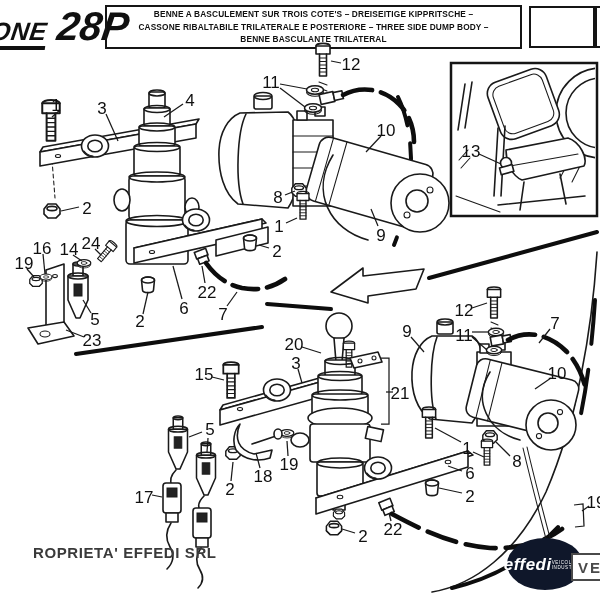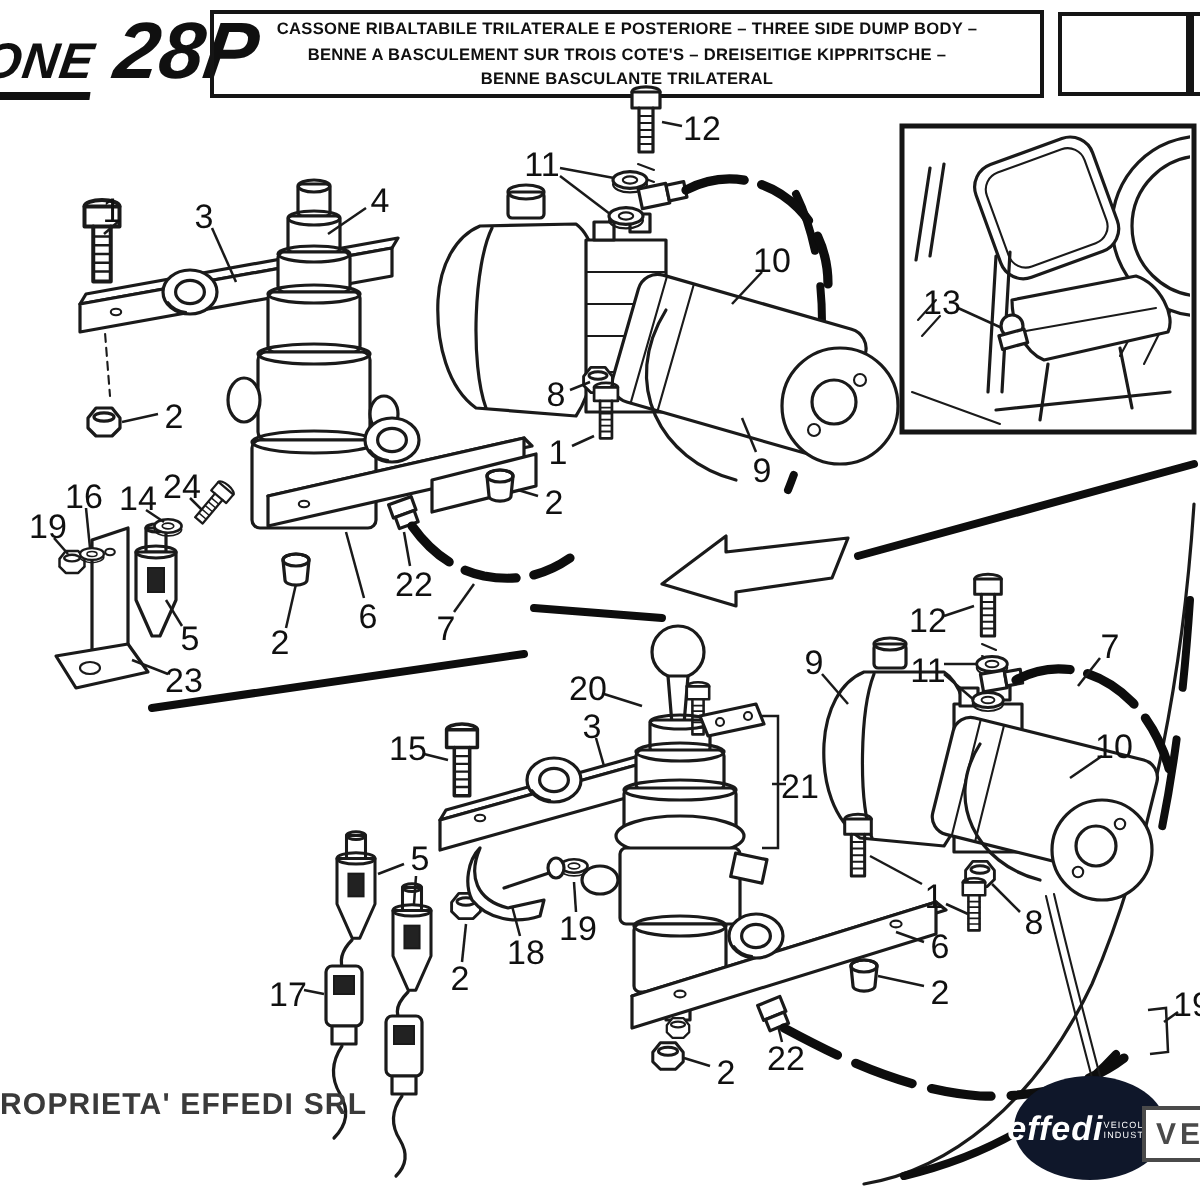--- a/index.html
+++ b/index.html
@@ -12,21 +12,21 @@
         border-bottom:4px solid #101010;padding-bottom:1px;}
   .logo .model{font-size:40px;font-weight:900;font-style:italic;letter-spacing:0px;margin-left:10px;}
   
   .titlebox{position:absolute;left:105px;top:5px;width:413px;height:40px;border:2px solid #151515;
         display:flex;flex-direction:column;justify-content:center;text-align:center;
         font-size:8.3px;font-weight:700;color:#101010;line-height:12.5px;letter-spacing:.15px;}
   .hdr-box2{position:absolute;left:529px;top:6px;width:62px;height:38px;border:2px solid #151515;background:#fff;}
   .hdr-box3{position:absolute;left:595px;top:6px;width:24px;height:38px;border:2px solid #151515;background:#fff;}
   
   .owner{position:absolute;left:0px;top:544px;font-size:15px;font-weight:700;color:#3a3a3a;
-        letter-spacing:.6px;white-space:nowrap;}
+        letter-spacing:.6px;white-space:nowrap;padding-left:33px;}
   
   .badge{position:absolute;left:507px;top:538px;width:76px;height:52px;background:#0f172a;
         border-radius:50%;display:flex;align-items:center;justify-content:center;flex-direction:row;}
   .badge .brand{color:#fff;font-weight:900;font-style:italic;font-size:17px;letter-spacing:.5px;line-height:15px;}
   .badge .tag{color:#fff;font-size:4.5px;letter-spacing:.6px;margin-top:2px;}
   .veibox{position:absolute;left:571px;top:553px;width:44px;height:24px;border:2.5px solid #4a4a4a;
         display:flex;align-items:center;padding-left:5px;color:#4a4a4a;font-weight:900;
         font-size:15px;letter-spacing:2px;background:#fff;}
   svg{position:absolute;left:0;top:0;}
   .o{fill:#fff;stroke:#1a1a1a;stroke-width:1.6;stroke-linejoin:round;}
@@ -41,22 +41,22 @@
 </head>
 <body>
 
 <div class="page">
 
   <div class="logo">
     <span class="frag">ONE</span><span class="model">28P</span>
   </div>
 
   <div class="titlebox">
+    <div>BENNE A BASCULEMENT  SUR TROIS COTE'S – DREISEITIGE KIPPRITSCHE –</div>
     <div>CASSONE RIBALTABILE TRILATERALE E POSTERIORE – THREE  SIDE DUMP BODY –</div>
-    <div>BENNE A BASCULEMENT  SUR TROIS COTE'S – DREISEITIGE KIPPRITSCHE –</div>
     <div>BENNE BASCULANTE TRILATERAL</div>
   </div>
   <div class="hdr-box2"></div>
   <div class="hdr-box3"></div>
 
   <svg width="600" height="600" viewBox="0 0 600 600">
     <defs>
       <symbol id="boltV" overflow="visible">
         <rect x="-7" y="-11" width="14" height="8" class="o"></rect>
         <path d="M-7,-11 A7,2.6 0 0 1 7,-11" class="l"></path>

